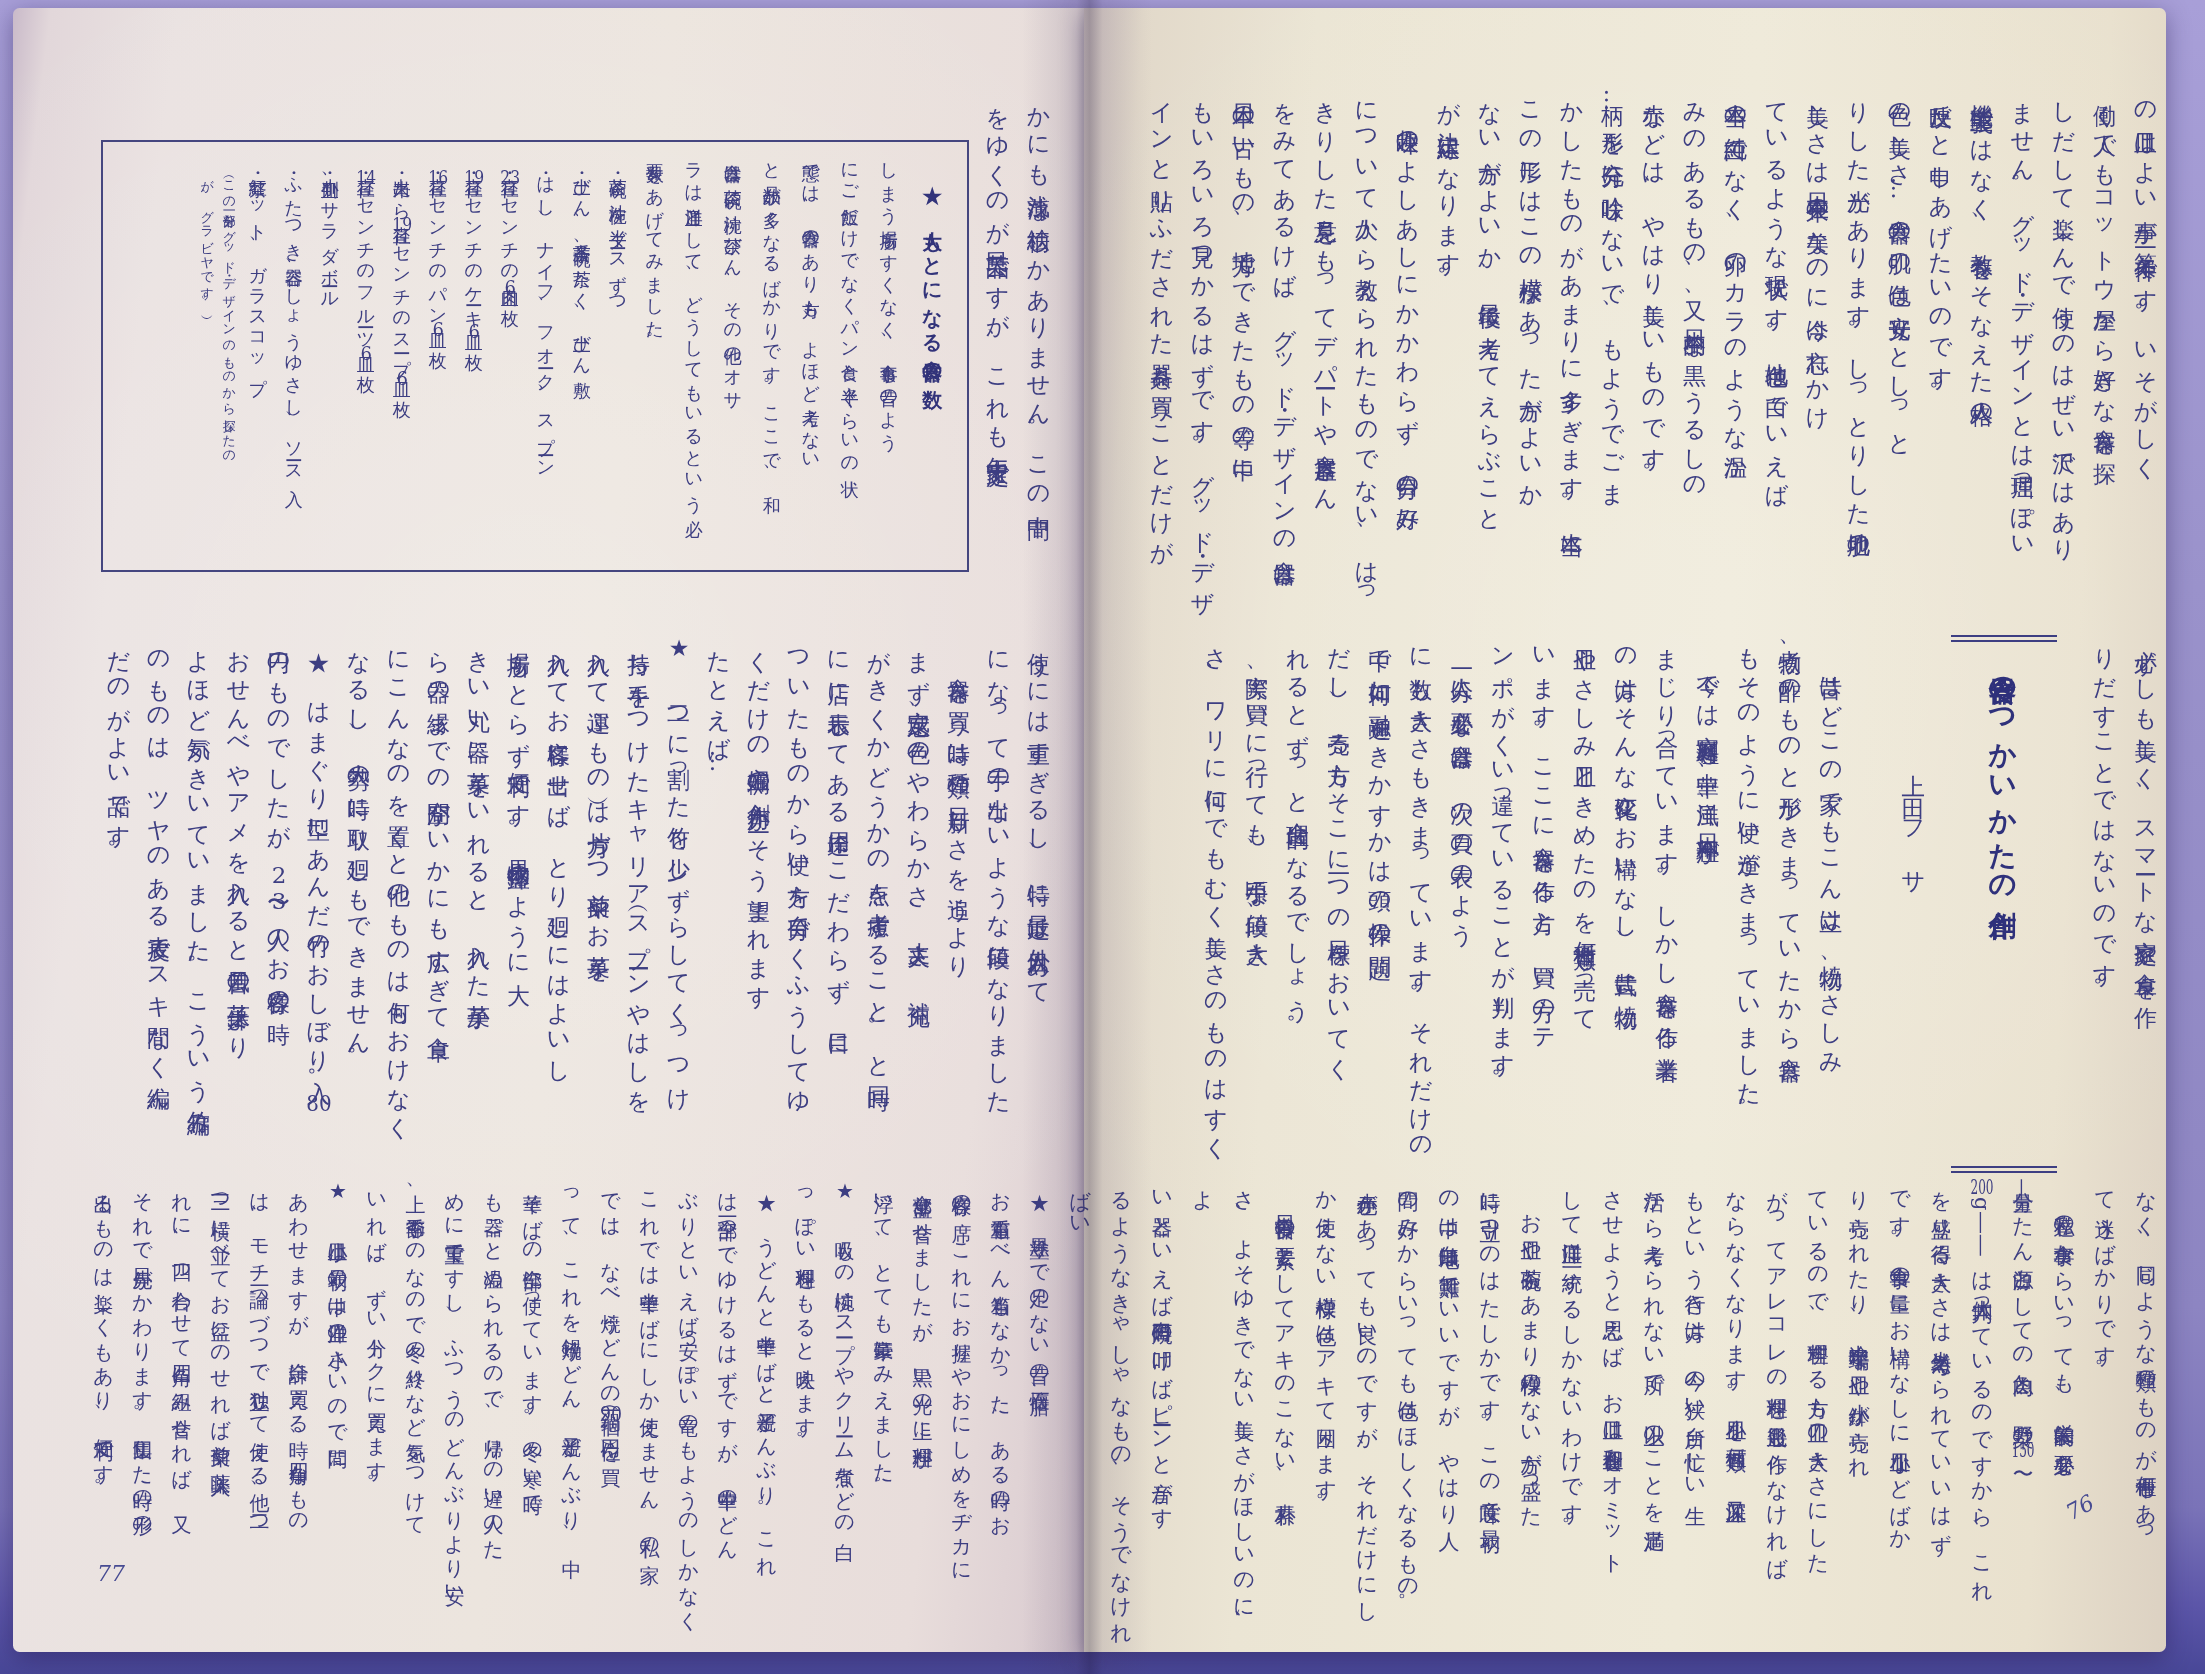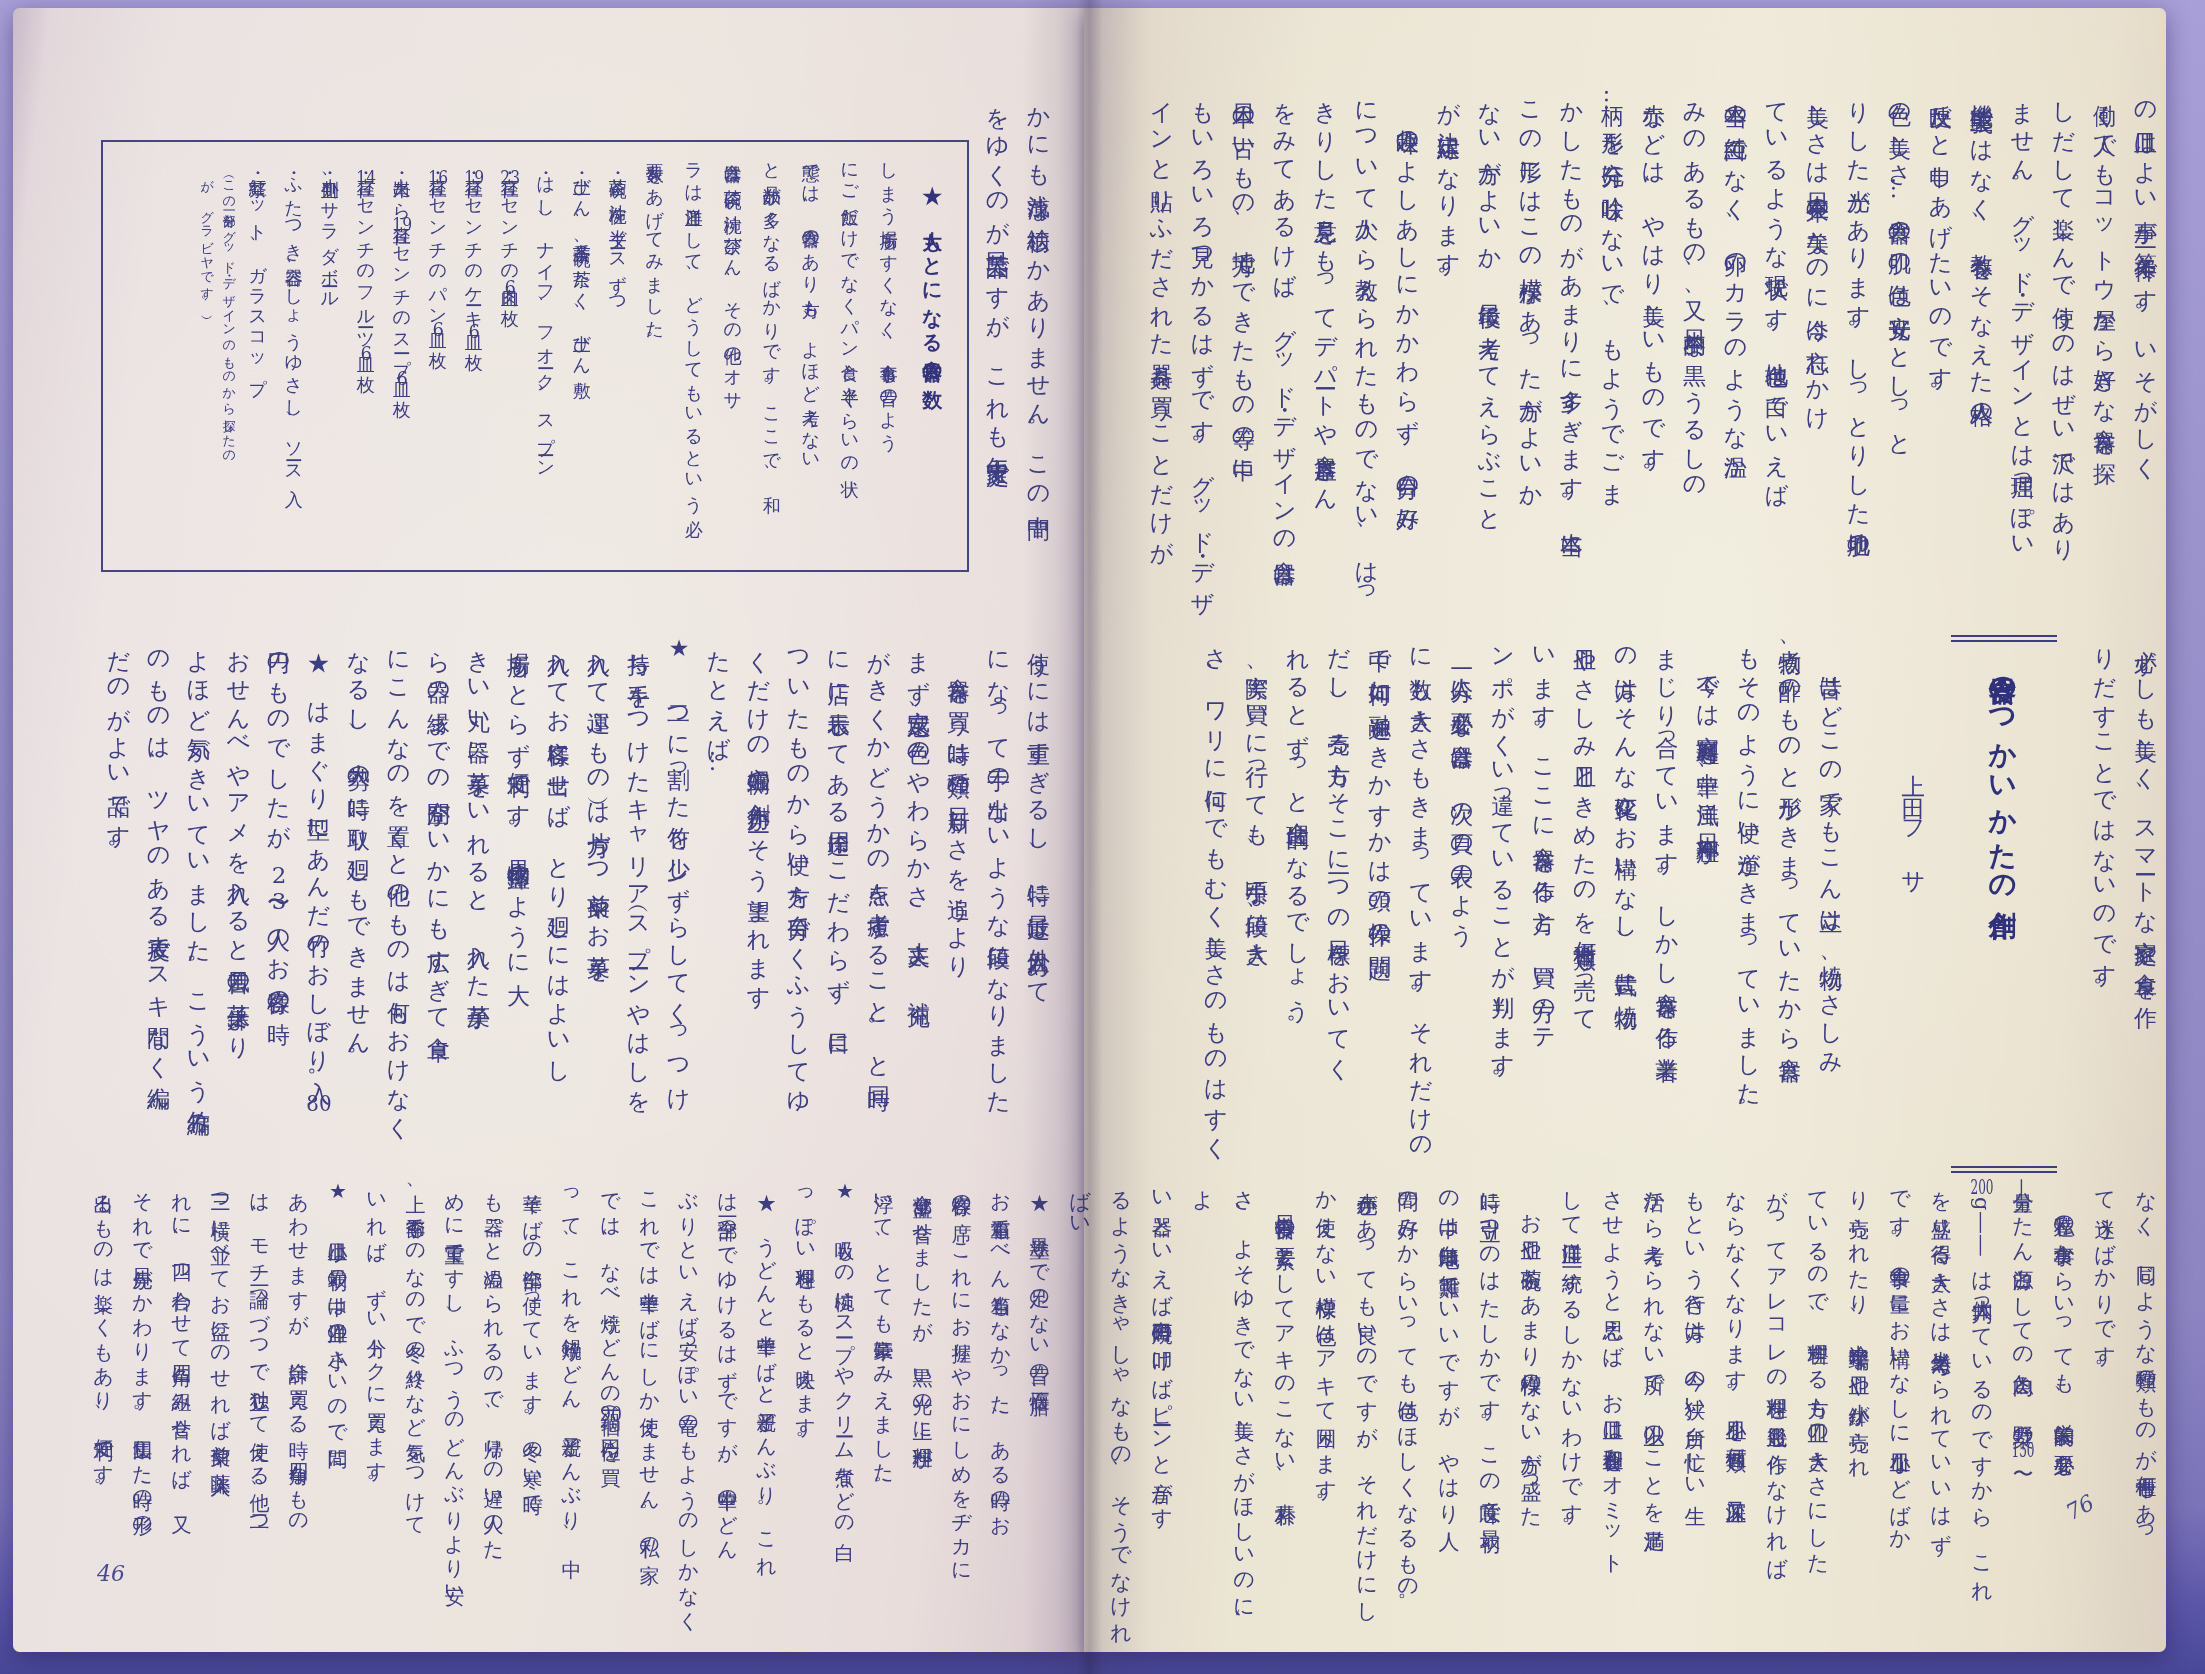--- a/index.html
+++ b/index.html
@@ -137,21 +137,21 @@
 めに重宝ですし、ふつうのどんぶりより安い
 上、季節ものなので冬の終りなど気をつけて
 いれば、ずい分トクに買えます。
 ★　小皿は最初の中は洋皿の小さいので間に
 あわせますが、余計に買える時、四角なもの
 は、モチ論一つづつで独立して使える他、二つ
 三つ横に並べてお盆にのせれば前菜や薬味入
 れに、四つ合わせて四角に組み合せれば、又
 それで目先がかわります。集団した時の形の
 出るものは楽しくもあり、便利です。</div>
-    <div class="pagenum pagenum-left">46</div>
+    <div class="pagenum pagenum-left">77</div>
   </div>
 
   <div class="page page-right">
     <div class="band bandA-right vtext">の皿はよい事が第一条件です。いそがしく
 働く人でもコットウ屋から好きな食器を探
 しだして楽しんで使うのはぜい沢ではあり
 ません。グッド・デザインとは理屈っぽい
 機能主義ではなく、教養をそなえた人格の
 反映だと申しあげたいのです。
 色の美しさ…食器の肌の色は安光りとしっと

